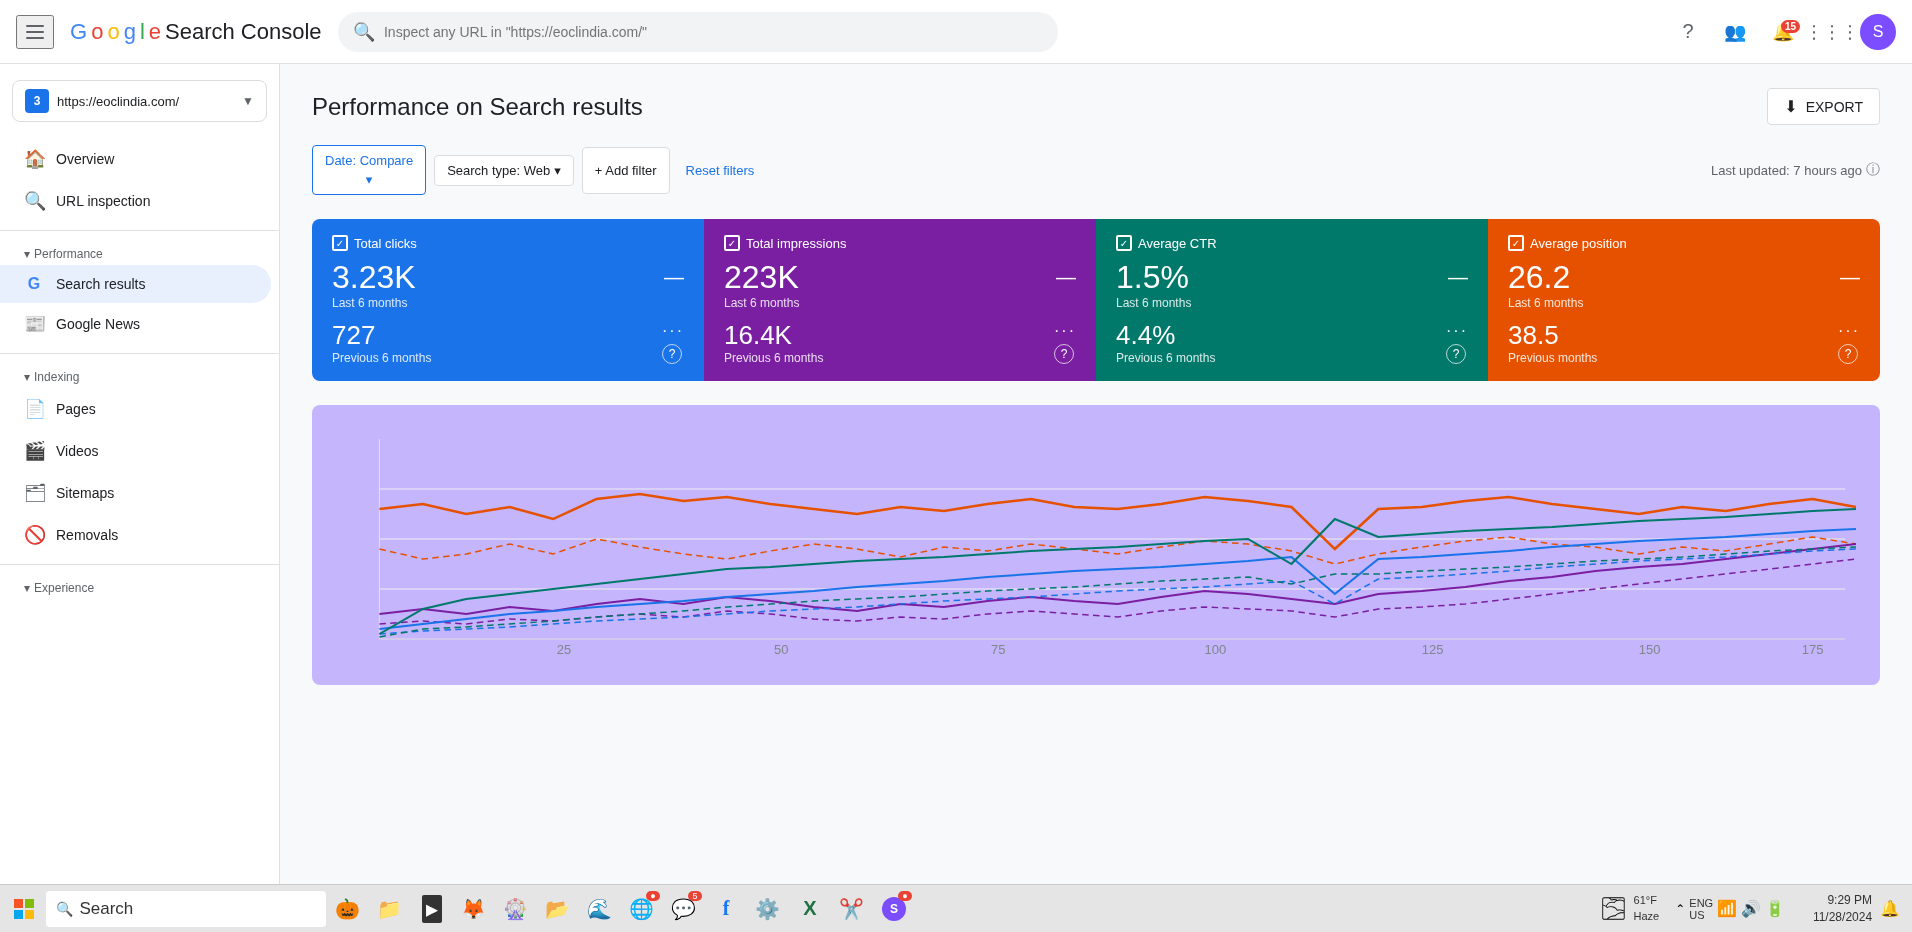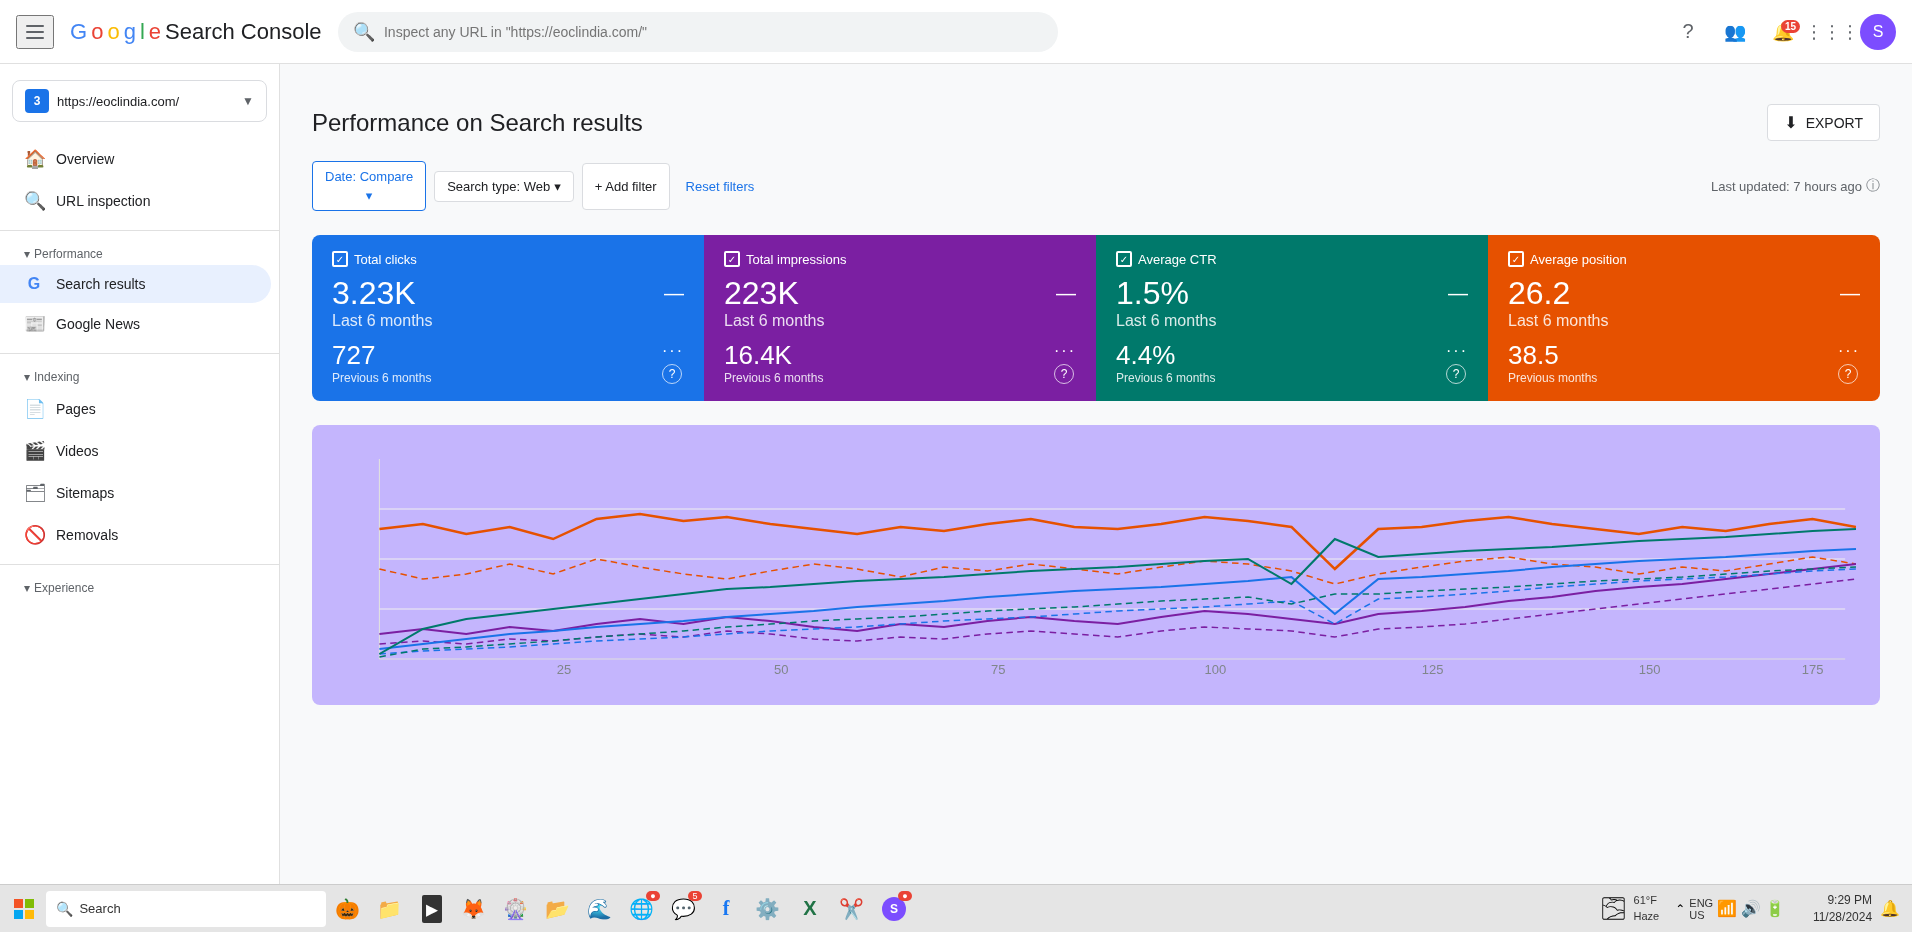--- a/index.html
+++ b/index.html
@@ -164,21 +164,20 @@
       flex: 1;
       overflow-y: auto;
       padding: 24px 32px;
       background: #f8f9fa;
     }
     .content-header {
       display: flex;
       align-items: center;
       justify-content: space-between;
       margin-bottom: 20px;
-      margin-top: 16px;
     }
     .page-title { font-size: 24px; color: #202124; font-weight: 400; }
     .export-btn {
       display: flex;
       align-items: center;
       gap: 8px;
       border: 1px solid #dadce0;
       background: white;
       padding: 8px 16px;
       border-radius: 4px;
@@ -268,21 +267,21 @@
       justify-content: center;
       font-size: 10px;
     }
     .metric-value-row {
       display: flex;
       align-items: center;
       justify-content: space-between;
     }
     .metric-value { font-size: 32px; font-weight: 400; }
     .metric-dash { font-size: 20px; margin-left: 8px; }
-    .metric-period { font-size: 16px; opacity: 0.85; margin-bottom: 10px; }
+    .metric-period { font-size: 12px; opacity: 0.85; margin-bottom: 10px; }
     .metric-prev-row {
       display: flex;
       align-items: center;
       justify-content: space-between;
       margin-top: 4px;
     }
     .metric-prev { font-size: 26px; font-weight: 400; }
     .metric-dots { font-size: 16px; letter-spacing: 2px; }
     .metric-prev-period { font-size: 12px; opacity: 0.85; }
     .metric-help {
@@ -339,21 +338,21 @@
       display: flex;
       align-items: center;
       background: white;
       border-radius: 4px;
       padding: 0 10px;
       gap: 6px;
       height: 36px;
       width: 280px;
       cursor: pointer;
     }
-    .taskbar-search span { font-size: 13px; color: #333; }
+    .taskbar-search span { font-size: 17px; color: #333; }
     .taskbar-icons {
       display: flex;
       align-items: center;
       gap: 2px;
     }
     .taskbar-icon {
       width: 40px;
       height: 40px;
       display: flex;
       align-items: center;

